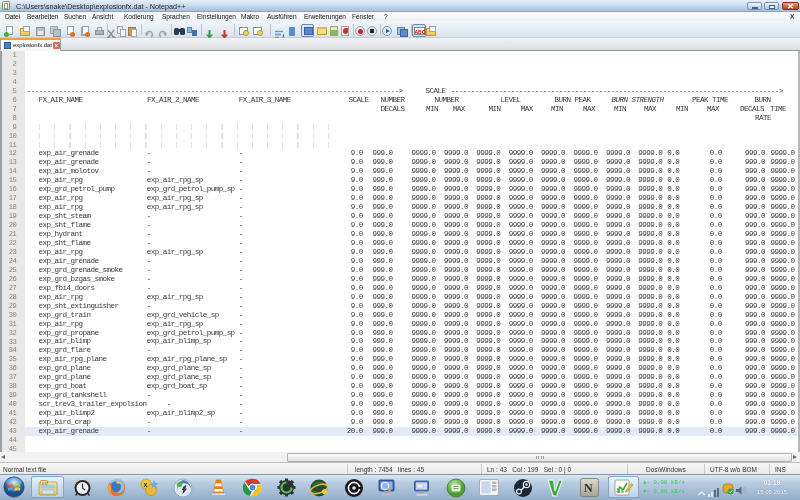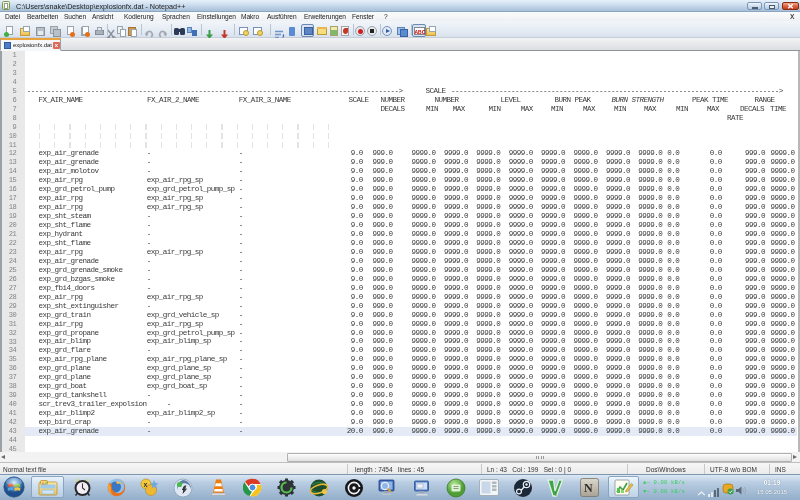--- a/index.html
+++ b/index.html
@@ -239,35 +239,35 @@
       <pre class="m" style="left:38.5px;top:95.75px;">FX_AIR_NAME</pre>
       <pre class="m" style="left:147px;top:95.75px;">FX_AIR_2_NAME</pre>
       <pre class="m" style="left:238.7px;top:95.75px;">FX_AIR_3_NAME</pre>
       <pre class="m" style="left:348.5px;top:95.75px;">SCALE</pre>
       <pre class="m" style="left:380.5px;top:95.75px;">NUMBER</pre>
       <pre class="m" style="left:434.6px;top:95.75px;">NUMBER</pre>
       <pre class="m" style="left:500.5px;top:95.75px;">LEVEL</pre>
       <pre class="m" style="left:554.5px;top:95.75px;">BURN PEAK</pre>
       <pre class="m" style="left:611.5px;top:95.75px;font-style:italic;">BURN STRENGTH</pre>
       <pre class="m" style="left:681px;top:95.75px;margin-left:11px;">PEAK TIME</pre>
-      <pre class="m" style="left:754.5px;top:95.75px;">RANGE</pre>
+      <pre class="m" style="left:754.5px;top:95.75px;">BURN</pre>
       <pre class="m" style="left:380.5px;top:104.69999999999999px;">DECALS</pre>
       <pre class="m" style="left:426px;top:104.69999999999999px;">MIN</pre>
       <pre class="m" style="left:452.7px;top:104.69999999999999px;">MAX</pre>
       <pre class="m" style="left:488.6px;top:104.69999999999999px;">MIN</pre>
       <pre class="m" style="left:520.7px;top:104.69999999999999px;">MAX</pre>
       <pre class="m" style="left:551px;top:104.69999999999999px;">MIN</pre>
       <pre class="m" style="left:583.1px;top:104.69999999999999px;">MAX</pre>
       <pre class="m" style="left:614px;top:104.69999999999999px;">MIN</pre>
       <pre class="m" style="left:644px;top:104.69999999999999px;">MAX</pre>
       <pre class="m" style="left:676px;top:104.69999999999999px;">MIN</pre>
       <pre class="m" style="left:707px;top:104.69999999999999px;">MAX</pre>
       <pre class="m" style="left:740px;top:104.69999999999999px;">DECALS</pre>
       <pre class="m" style="left:770px;top:104.69999999999999px;">TIME</pre>
-      <pre class="m" style="left:727px;top:113.64999999999999px;">RATE</pre>
+      <pre class="m" style="left:755px;top:113.64999999999999px;">RATE</pre>
       <div style="position:absolute;left:39.0px;top:123.60px;width:1.2px;height:6.8px;background:#e3e3e3;"></div>
       <div style="position:absolute;left:54.2px;top:123.60px;width:1.2px;height:6.8px;background:#e3e3e3;"></div>
       <div style="position:absolute;left:69.4px;top:123.60px;width:1.2px;height:6.8px;background:#e3e3e3;"></div>
       <div style="position:absolute;left:84.6px;top:123.60px;width:1.2px;height:6.8px;background:#e3e3e3;"></div>
       <div style="position:absolute;left:99.8px;top:123.60px;width:1.2px;height:6.8px;background:#e3e3e3;"></div>
       <div style="position:absolute;left:115.0px;top:123.60px;width:1.2px;height:6.8px;background:#e3e3e3;"></div>
       <div style="position:absolute;left:130.2px;top:123.60px;width:1.2px;height:6.8px;background:#e3e3e3;"></div>
       <div style="position:absolute;left:145.4px;top:123.60px;width:1.2px;height:6.8px;background:#e3e3e3;"></div>
       <div style="position:absolute;left:160.6px;top:123.60px;width:1.2px;height:6.8px;background:#e3e3e3;"></div>
       <div style="position:absolute;left:175.8px;top:123.60px;width:1.2px;height:6.8px;background:#e3e3e3;"></div>

